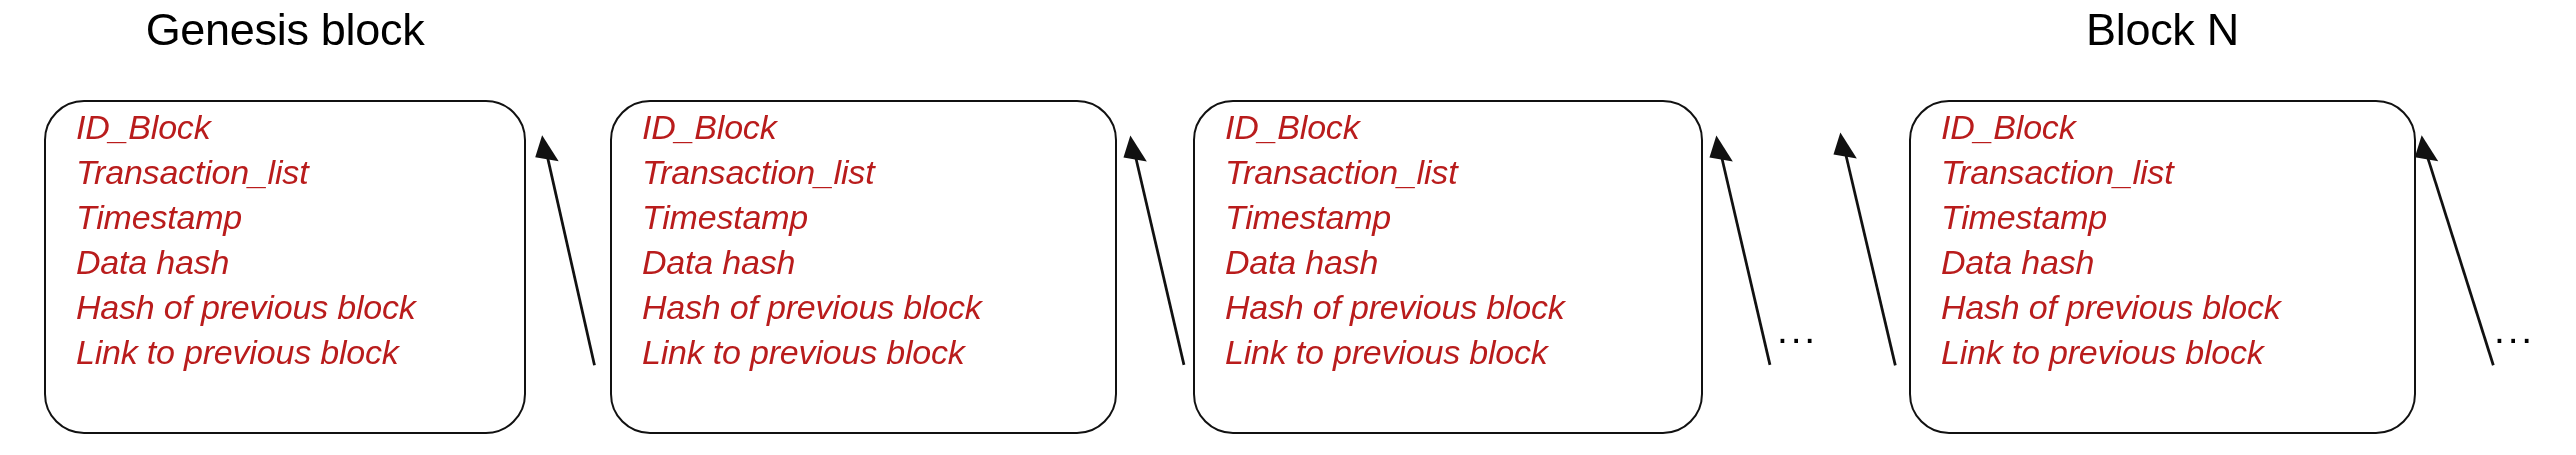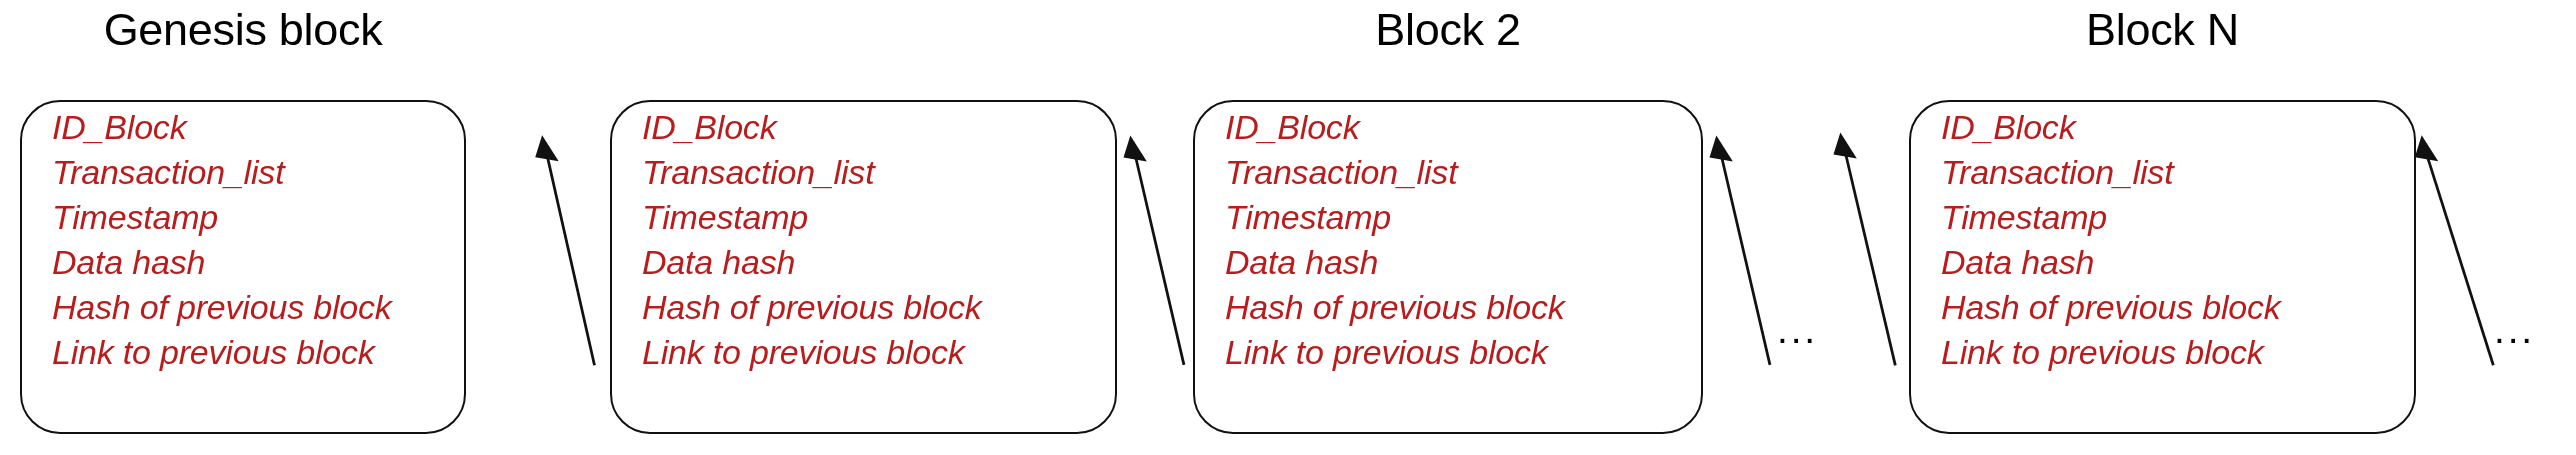--- a/index.html
+++ b/index.html
@@ -86,21 +86,21 @@
     letter-spacing: 2.8px;
     color: #000000;
     white-space: nowrap;
   }
 </style>
 </head>
 <body>
 
 <div id="canvas">
 
-  <div class="block-group" style="left:20px; width:446px;">
+  <div class="block-group" style="left:44px; width:482px;">
     <div class="block-title">Genesis block</div>
     <div class="block-box"></div>
     <div class="field-list">
       <div class="field-line">ID_Block</div>
       <div class="field-line">Transaction_list</div>
       <div class="field-line">Timestamp</div>
       <div class="field-line">Data hash</div>
       <div class="field-line">Hash of previous block</div>
       <div class="field-line">Link to previous block</div>
     </div>
@@ -112,21 +112,20 @@
       <div class="field-line">ID_Block</div>
       <div class="field-line">Transaction_list</div>
       <div class="field-line">Timestamp</div>
       <div class="field-line">Data hash</div>
       <div class="field-line">Hash of previous block</div>
       <div class="field-line">Link to previous block</div>
     </div>
   </div>
 
   <div class="block-group" style="left:1193px; width:510px;">
-    <div class="block-title">Block 2</div>
     <div class="block-box"></div>
     <div class="field-list">
       <div class="field-line">ID_Block</div>
       <div class="field-line">Transaction_list</div>
       <div class="field-line">Timestamp</div>
       <div class="field-line">Data hash</div>
       <div class="field-line">Hash of previous block</div>
       <div class="field-line">Link to previous block</div>
     </div>
   </div>

